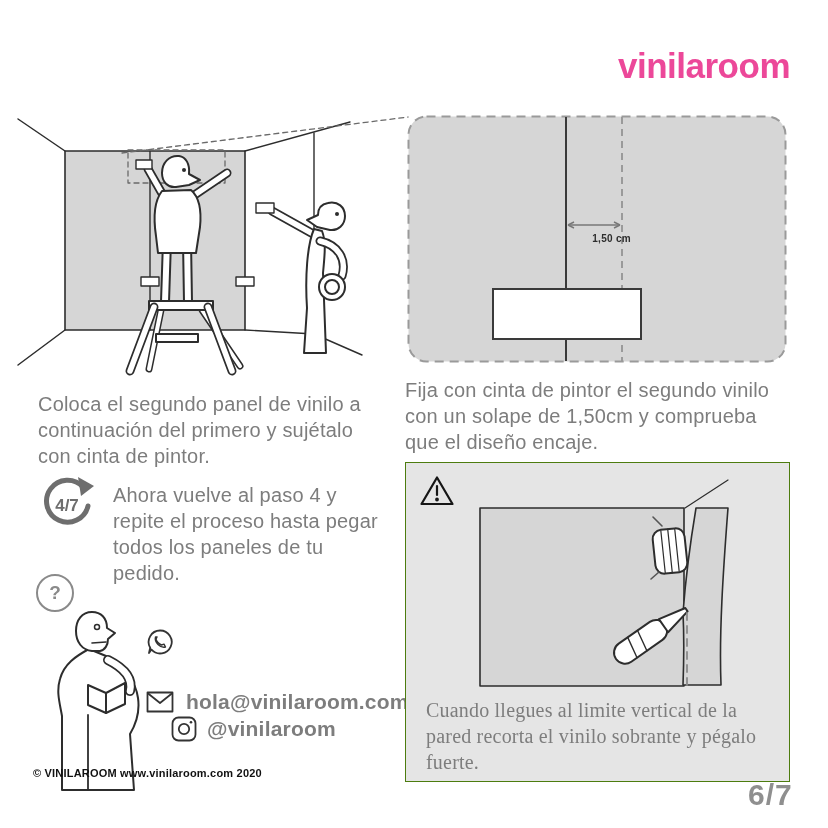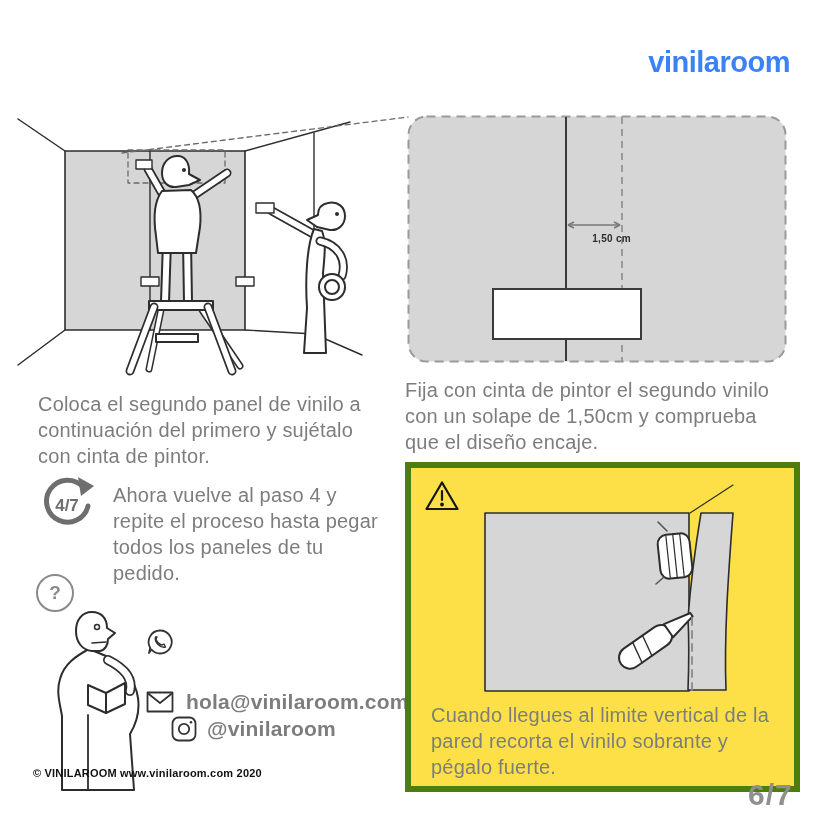--- a/index.html
+++ b/index.html
@@ -1,26 +1,26 @@
 <!DOCTYPE html>
 <html><head>
 <meta charset="utf-8">
 <style>
   html,body{margin:0;padding:0;background:#ffffff;}
   #page{position:relative;width:828px;height:828px;background:#ffffff;overflow:hidden;
         font-family:"Liberation Sans",sans-serif;}
   .abs{position:absolute;}
   .caption{color:#7d7d7d;font-size:20px;line-height:1.3;letter-spacing:0.2px;}
-  .logo{font-weight:bold;font-size:29px;letter-spacing:-0.5px;color:#3b82f6;text-align:right;}
+  .logo{font-weight:bold;font-size:35px;letter-spacing:-0.5px;color:#ec4899;text-align:right;}
   .contact-row{display:flex;align-items:center;gap:10px;}
   .contact-text{color:#7d7d7d;font-weight:bold;font-size:21px;letter-spacing:0.2px;}
   .badge-circle{width:34px;height:34px;border:2.5px solid #8a8a8a;border-radius:50%;
         display:flex;align-items:center;justify-content:center;
         color:#8a8a8a;font-weight:bold;font-size:19px;}
-  .warning-box{border:6px solid #4d7c0f;background:#fde047;}
+  .warning-box{border:1px solid #4d7c0f;background:#e5e5e5;font-family:Liberation Serif, serif;}
   .diagram-label{color:#2d2d2d;font-size:10px;font-weight:bold;letter-spacing:0.3px;text-align:right;}
   .footer-text{color:#111;font-size:11px;font-weight:bold;letter-spacing:0.2px;}
   .page-indicator{color:#8f8f8f;font-size:30px;font-weight:bold;letter-spacing:1px;}
   .repeat-badge-text{fill:#6e6e6e;font-weight:bold;font-size:17px;font-family:"Liberation Sans",sans-serif;}
   svg{display:block;}
 </style>
 </head>
 <body>
 
 <div id="page">

